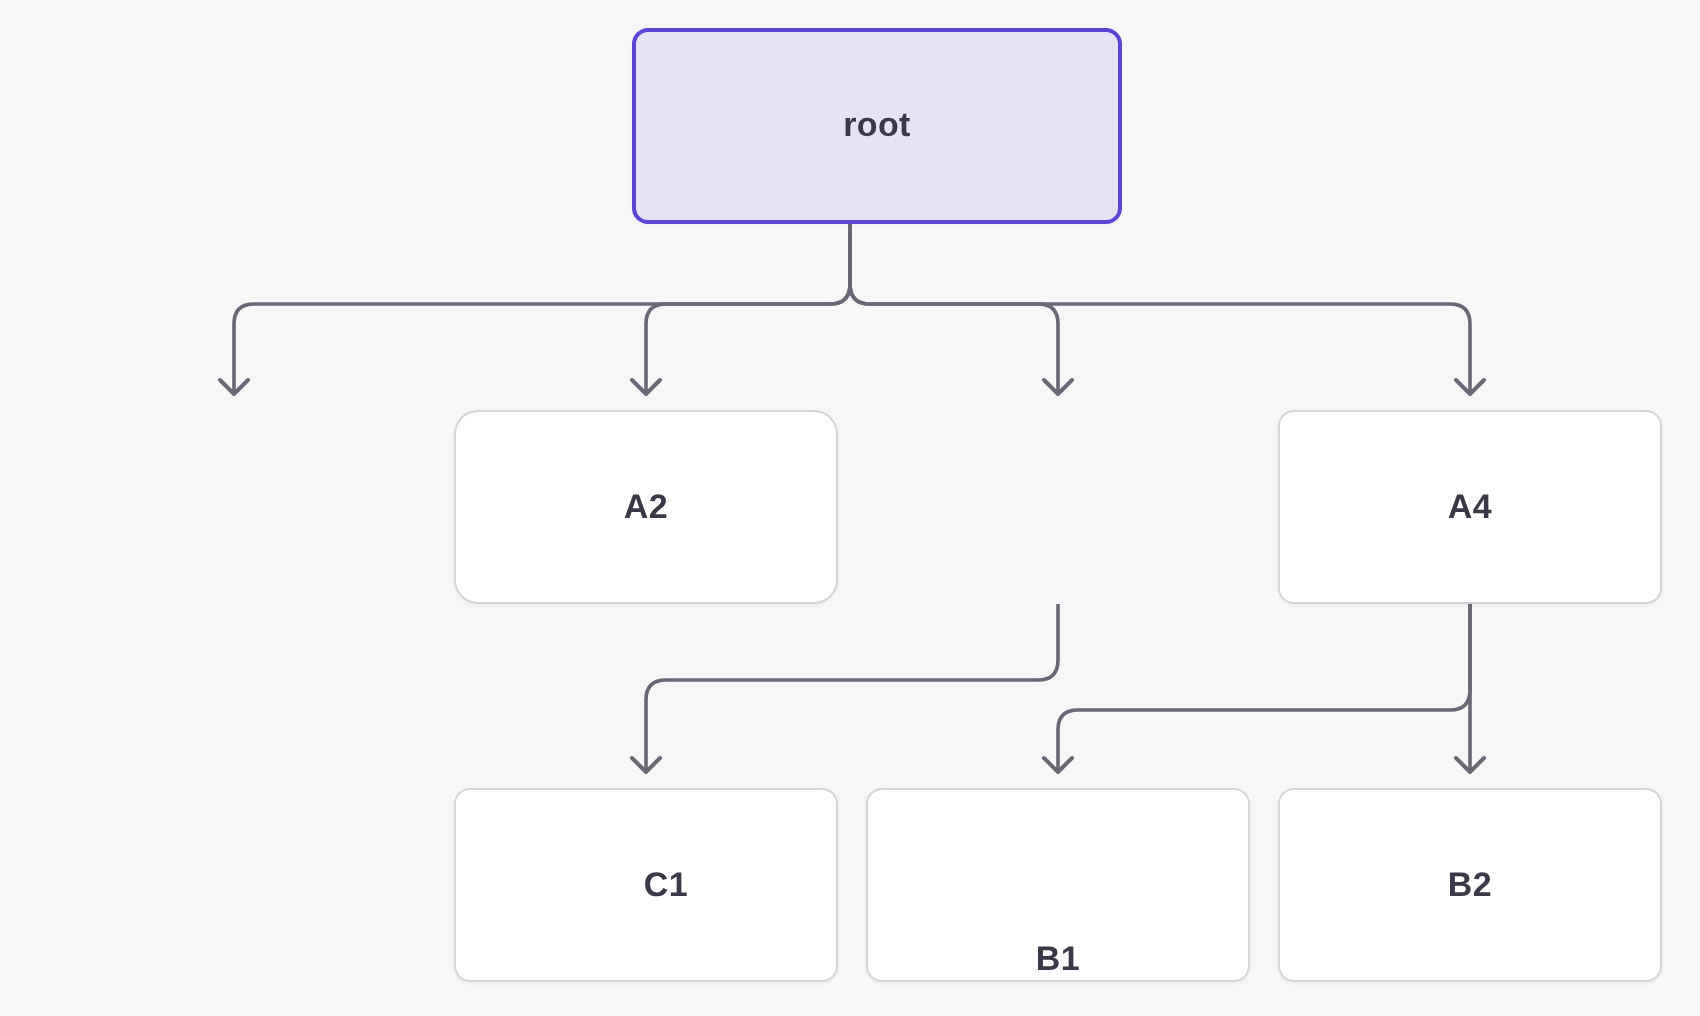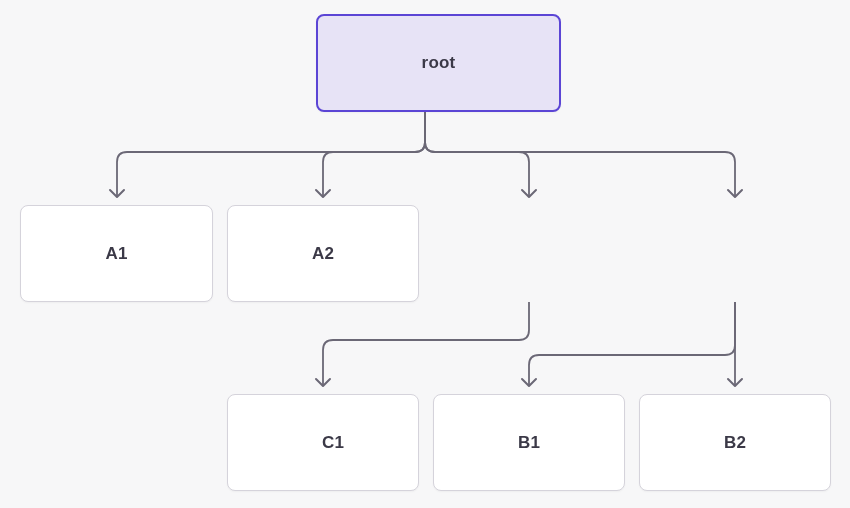--- a/index.html
+++ b/index.html
@@ -56,25 +56,25 @@
     font-weight:700;
     color:var(--text);
     letter-spacing:0.2px;
   }
   .node-root{
     left:316px; top:14px; width:245px; height:98px;
     background:var(--root-fill);
     border:2px solid var(--root-border);
   }
   .node-a1{ left:20px;  top:205px; width:193px; height:97px; }
-  .node-a2{ left:227px; top:205px; width:192px; height:97px; }
+  .node-a2{ left:227px; top:205px; width:192px; height:97px;border-radius:12px; }
   .node-a3{ left:433px; top:205px; width:192px; height:97px; }
   .node-a4{ left:639px; top:205px; width:192px; height:97px; }
   .node-c1{ left:227px; top:394px; width:192px; height:97px;padding-left:20px; }
-  .node-b1{ left:433px; top:394px; width:192px; height:97px; }
+  .node-b1{ left:433px; top:394px; width:192px; height:97px;align-items:flex-end; }
   .node-b2{ left:639px; top:394px; width:192px; height:97px; }
 </style>
 </head>
 <body>
 
 <div class="canvas">
 
   <svg class="edges" viewBox="0 0 850 508" xmlns="http://www.w3.org/2000/svg">
 
     <path class="edge" d="M425 112 V142 Q425 152 415 152 H127 Q117 152 117 162 V196"></path>
@@ -96,29 +96,29 @@
     <path class="arrowhead" d="M522 379 L529 386 L536 379"></path>
 
     <path class="edge" d="M735 302 V385"></path>
     <path class="arrowhead" d="M728 379 L735 386 L742 379"></path>
   </svg>
 
   <div class="node node-root">
     <span class="label">root</span>
   </div>
 
-  <div class="node node-a1">
-    <span class="label">A1</span>
-  </div>
 
   <div class="node node-a2">
     <span class="label">A2</span>
   </div>
 
 
+  <div class="node node-a4">
+    <span class="label">A4</span>
+  </div>
 
   <div class="node node-c1">
     <span class="label">C1</span>
   </div>
 
   <div class="node node-b1">
     <span class="label">B1</span>
   </div>
 
   <div class="node node-b2">

